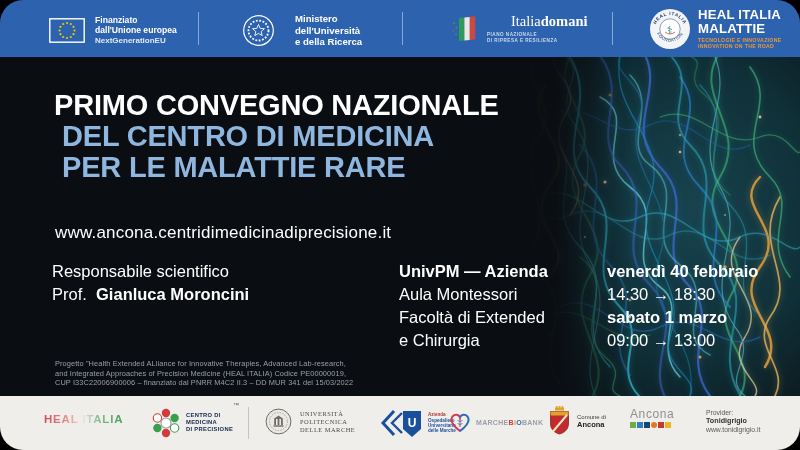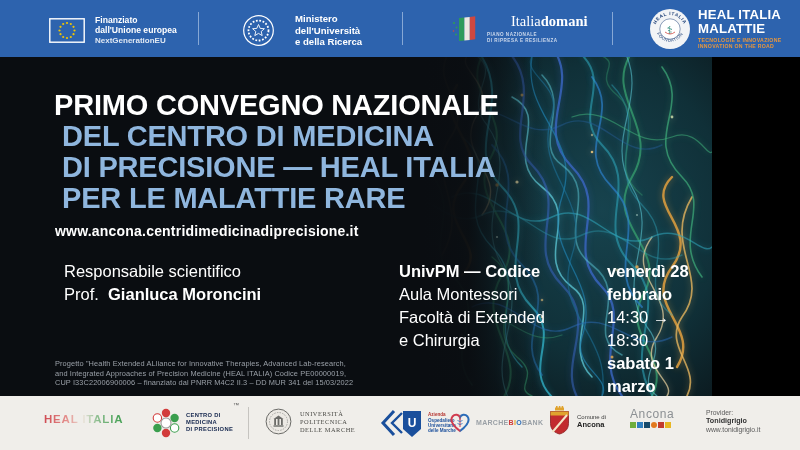--- a/index.html
+++ b/index.html
@@ -1,45 +1,45 @@
 <!DOCTYPE html>
 <html><head>
 <meta charset="utf-8">
 <style>
   html,body{margin:0;padding:0;background:#000;}
   .stage{position:relative;width:800px;height:450px;overflow:hidden;
-    font-family:"Liberation Sans","DejaVu Sans",sans-serif;-webkit-font-smoothing:antialiased;}
+    font-family:"Liberation Sans","DejaVu Sans",sans-serif;border-radius:23px;-webkit-font-smoothing:antialiased;}
 
   
   .topbar{position:absolute;left:0;top:0;width:800px;height:57px;background:#2d63ae;}
   .t-div{position:absolute;top:12px;width:1px;height:33px;background:rgba(210,225,245,.55);}
   .t-block{position:absolute;display:flex;align-items:center;}
   .t-eu{left:49px;top:15px;gap:10px;}
   .t-eu .txt{color:#fff;font-size:8.6px;line-height:10.4px;font-weight:bold;}
   .t-eu .txt .light{font-weight:bold;opacity:.85;font-size:8px;}
   .t-min{left:242px;top:13px;gap:20px;align-items:center;}
   .t-min .txt{color:#fff;font-size:9.6px;line-height:11.6px;font-weight:600;}
   .t-dom{left:450px;top:13px;gap:9px;}
   .t-dom .name{color:#fff;font-family:"Liberation Serif","DejaVu Serif",serif;font-size:14.5px;line-height:15px;margin-left:24px;}
   .t-dom .name b{font-weight:bold;}
   .t-dom .sub{color:#cdd9ec;font-size:4.6px;letter-spacing:.5px;line-height:5.6px;margin-top:3px;font-weight:bold;}
   .t-road{left:649px;top:8px;gap:7px;}
   .t-road .big{color:#fff;font-size:13.2px;line-height:13.4px;font-weight:800;letter-spacing:.2px;}
   .t-road .sub{font-size:5.2px;line-height:6.2px;font-weight:bold;letter-spacing:.3px;margin-top:2px;}
 
   
-  .hero{position:absolute;left:0;top:57px;width:712px;height:339px;background:#0a0d11;overflow:hidden;}
+  .hero{position:absolute;left:0;top:57px;width:800px;height:339px;background:#0a0d11;overflow:hidden;}
   .fibers{position:absolute;right:0;top:0;}
   .title{position:absolute;left:54px;top:33px;font-weight:bold;font-size:29px;line-height:31px;letter-spacing:-.2px;white-space:nowrap;}
   .title .l1{color:#fff;}
   .title .lb{color:#8fb6de;margin-left:8px;}
-  .website{position:absolute;left:55px;top:166px;color:#fff;font-size:14px;font-weight:bold;letter-spacing:.2px;}
+  .website{position:absolute;left:55px;top:166px;color:#fff;font-size:17px;font-weight:normal;letter-spacing:.2px;}
   .col{position:absolute;top:203px;color:#fff;font-size:16.5px;line-height:23px;}
   .col .b{font-weight:bold;}
-  .col1{left:64px;} .col2{left:399px;} .col3{left:607px;}
+  .col1{left:52px;} .col2{left:399px;} .col3{left:607px;}
   .fineprint{position:absolute;left:55px;top:302px;color:#9aa0a8;font-size:7.4px;line-height:9.6px;letter-spacing:.1px;}
 
   
   .footer{position:absolute;left:0;top:396px;width:800px;height:54px;background:#f0eeea;}
   .f-block{position:absolute;display:flex;align-items:center;}
   .f-heal{left:44px;top:17px;font-size:11.5px;font-weight:800;letter-spacing:.8px;
     background:linear-gradient(90deg,#cf4a52 0%,#e5928f 30%,#e8e2d8 50%,#8bbd8e 68%,#3f9e4f 100%);
     -webkit-background-clip:text;background-clip:text;color:transparent;}
   .f-cmp{left:151px;top:10px;gap:5px;}
   .f-cmp .txt{color:#14264d;font-size:5.8px;line-height:6.8px;font-weight:800;letter-spacing:.3px;}
@@ -211,43 +211,42 @@
       <use href="#fiberset" filter="url(#fblur)" opacity="0.55"></use>
       <use href="#fiberset" transform="rotate(180 145 169)" filter="url(#fblur)" opacity="0.4"></use>
       <use href="#fiberset"></use>
       <use href="#fiberset" transform="rotate(180 145 169)" opacity="0.65"></use>
       <rect x="0" y="0" width="290" height="339" fill="url(#fadeL)"></rect>
     </svg>
 
     <div class="title">
       <div class="l1">PRIMO CONVEGNO NAZIONALE</div>
       <div class="lb">DEL CENTRO DI MEDICINA</div>
-      <div class="lb">DI PRECISIONE — HEAL ITALIA</div>
       <div class="lb">PER LE MALATTIE RARE</div>
     </div>
 
     <div class="website">www.ancona.centridimedicinadiprecisione.it</div>
 
     <div class="col col1">
       <div>Responsabile scientifico</div>
       <div>
         <span>Prof.</span>&nbsp;
         <span class="b">Gianluca Moroncini</span>
       </div>
     </div>
 
     <div class="col col2">
-      <div class="b">UnivPM — Codice</div>
+      <div class="b">UnivPM — Azienda</div>
       <div>Aula Montessori</div>
       <div>Facoltà di Extended</div>
       <div>e Chirurgia</div>
     </div>
 
     <div class="col col3">
-      <div class="b">venerdì 28 febbraio</div>
+      <div class="b">venerdì 40 febbraio</div>
       <div>14:30 → 18:30</div>
       <div class="b">sabato 1 marzo</div>
       <div>09:00 → 13:00</div>
     </div>
 
     <div class="fineprint">
       <div>Progetto "Health Extended ALliance for Innovative Therapies, Advanced Lab-research,</div>
       <div>and Integrated Approaches of Precision Medicine (HEAL ITALIA) Codice PE00000019,</div>
       <div>CUP I33C22006900006 – finanziato dal PNRR M4C2 II.3 – DD MUR 341 del 15/03/2022</div>
     </div>

